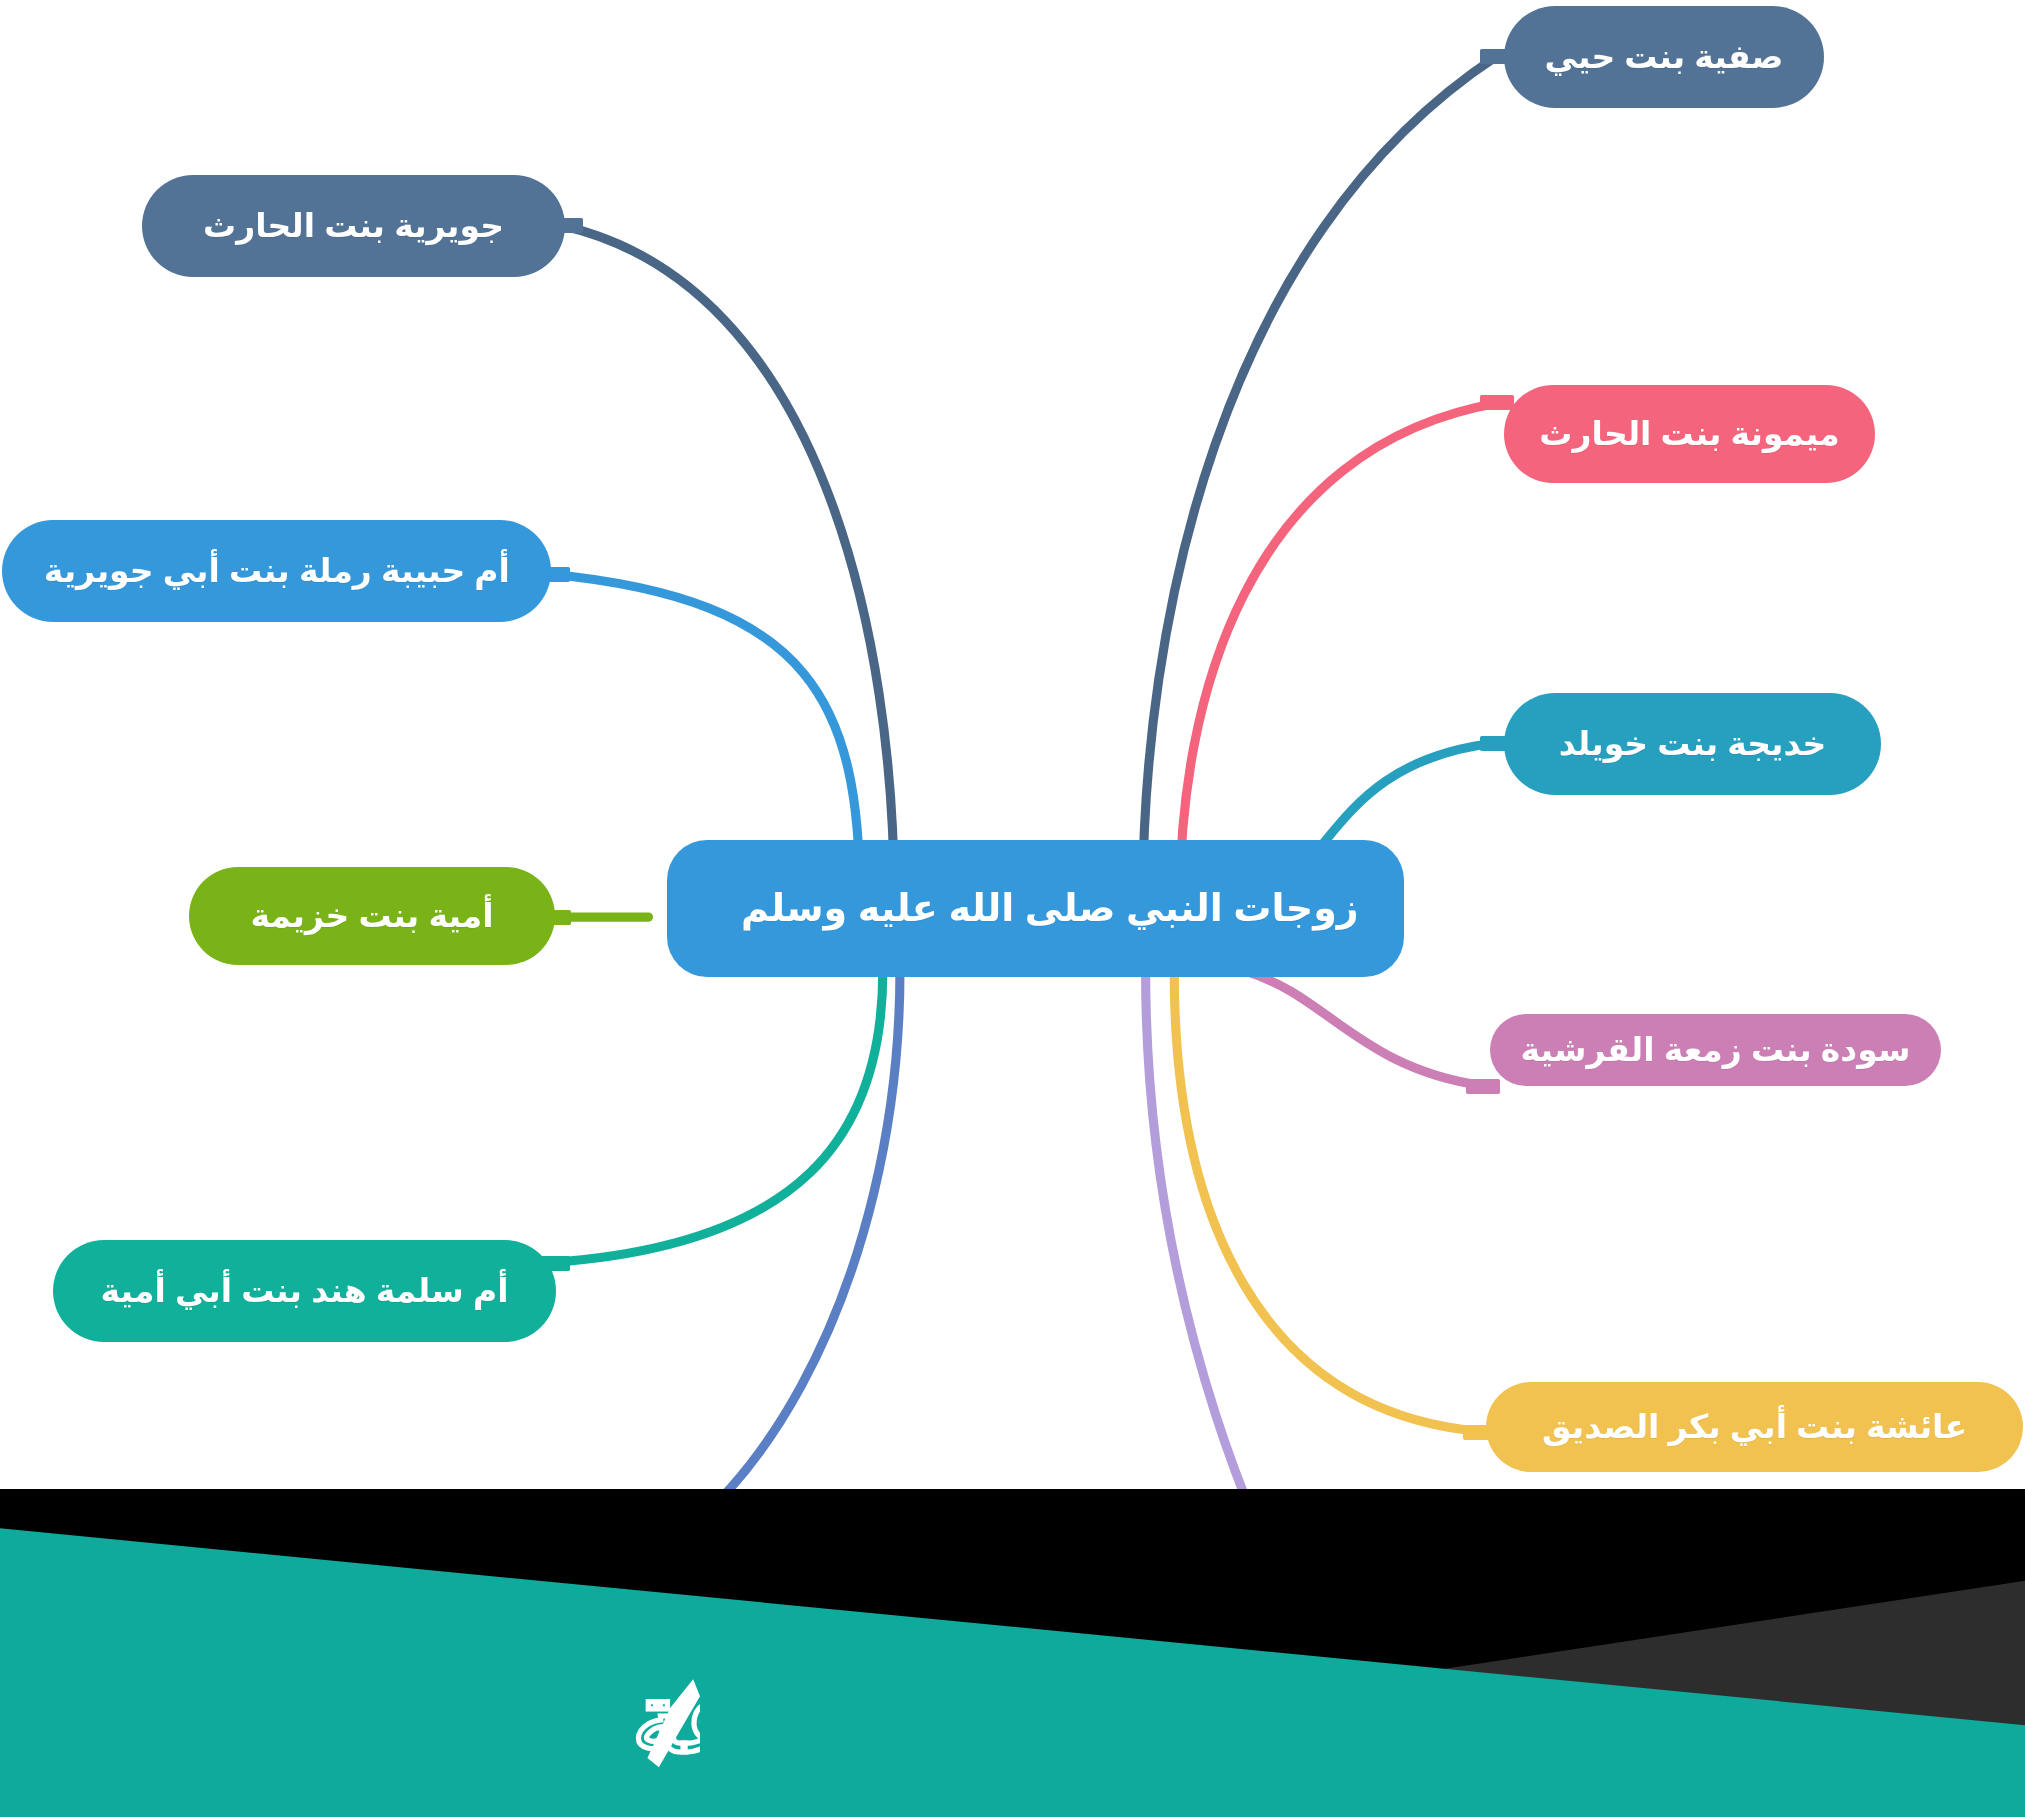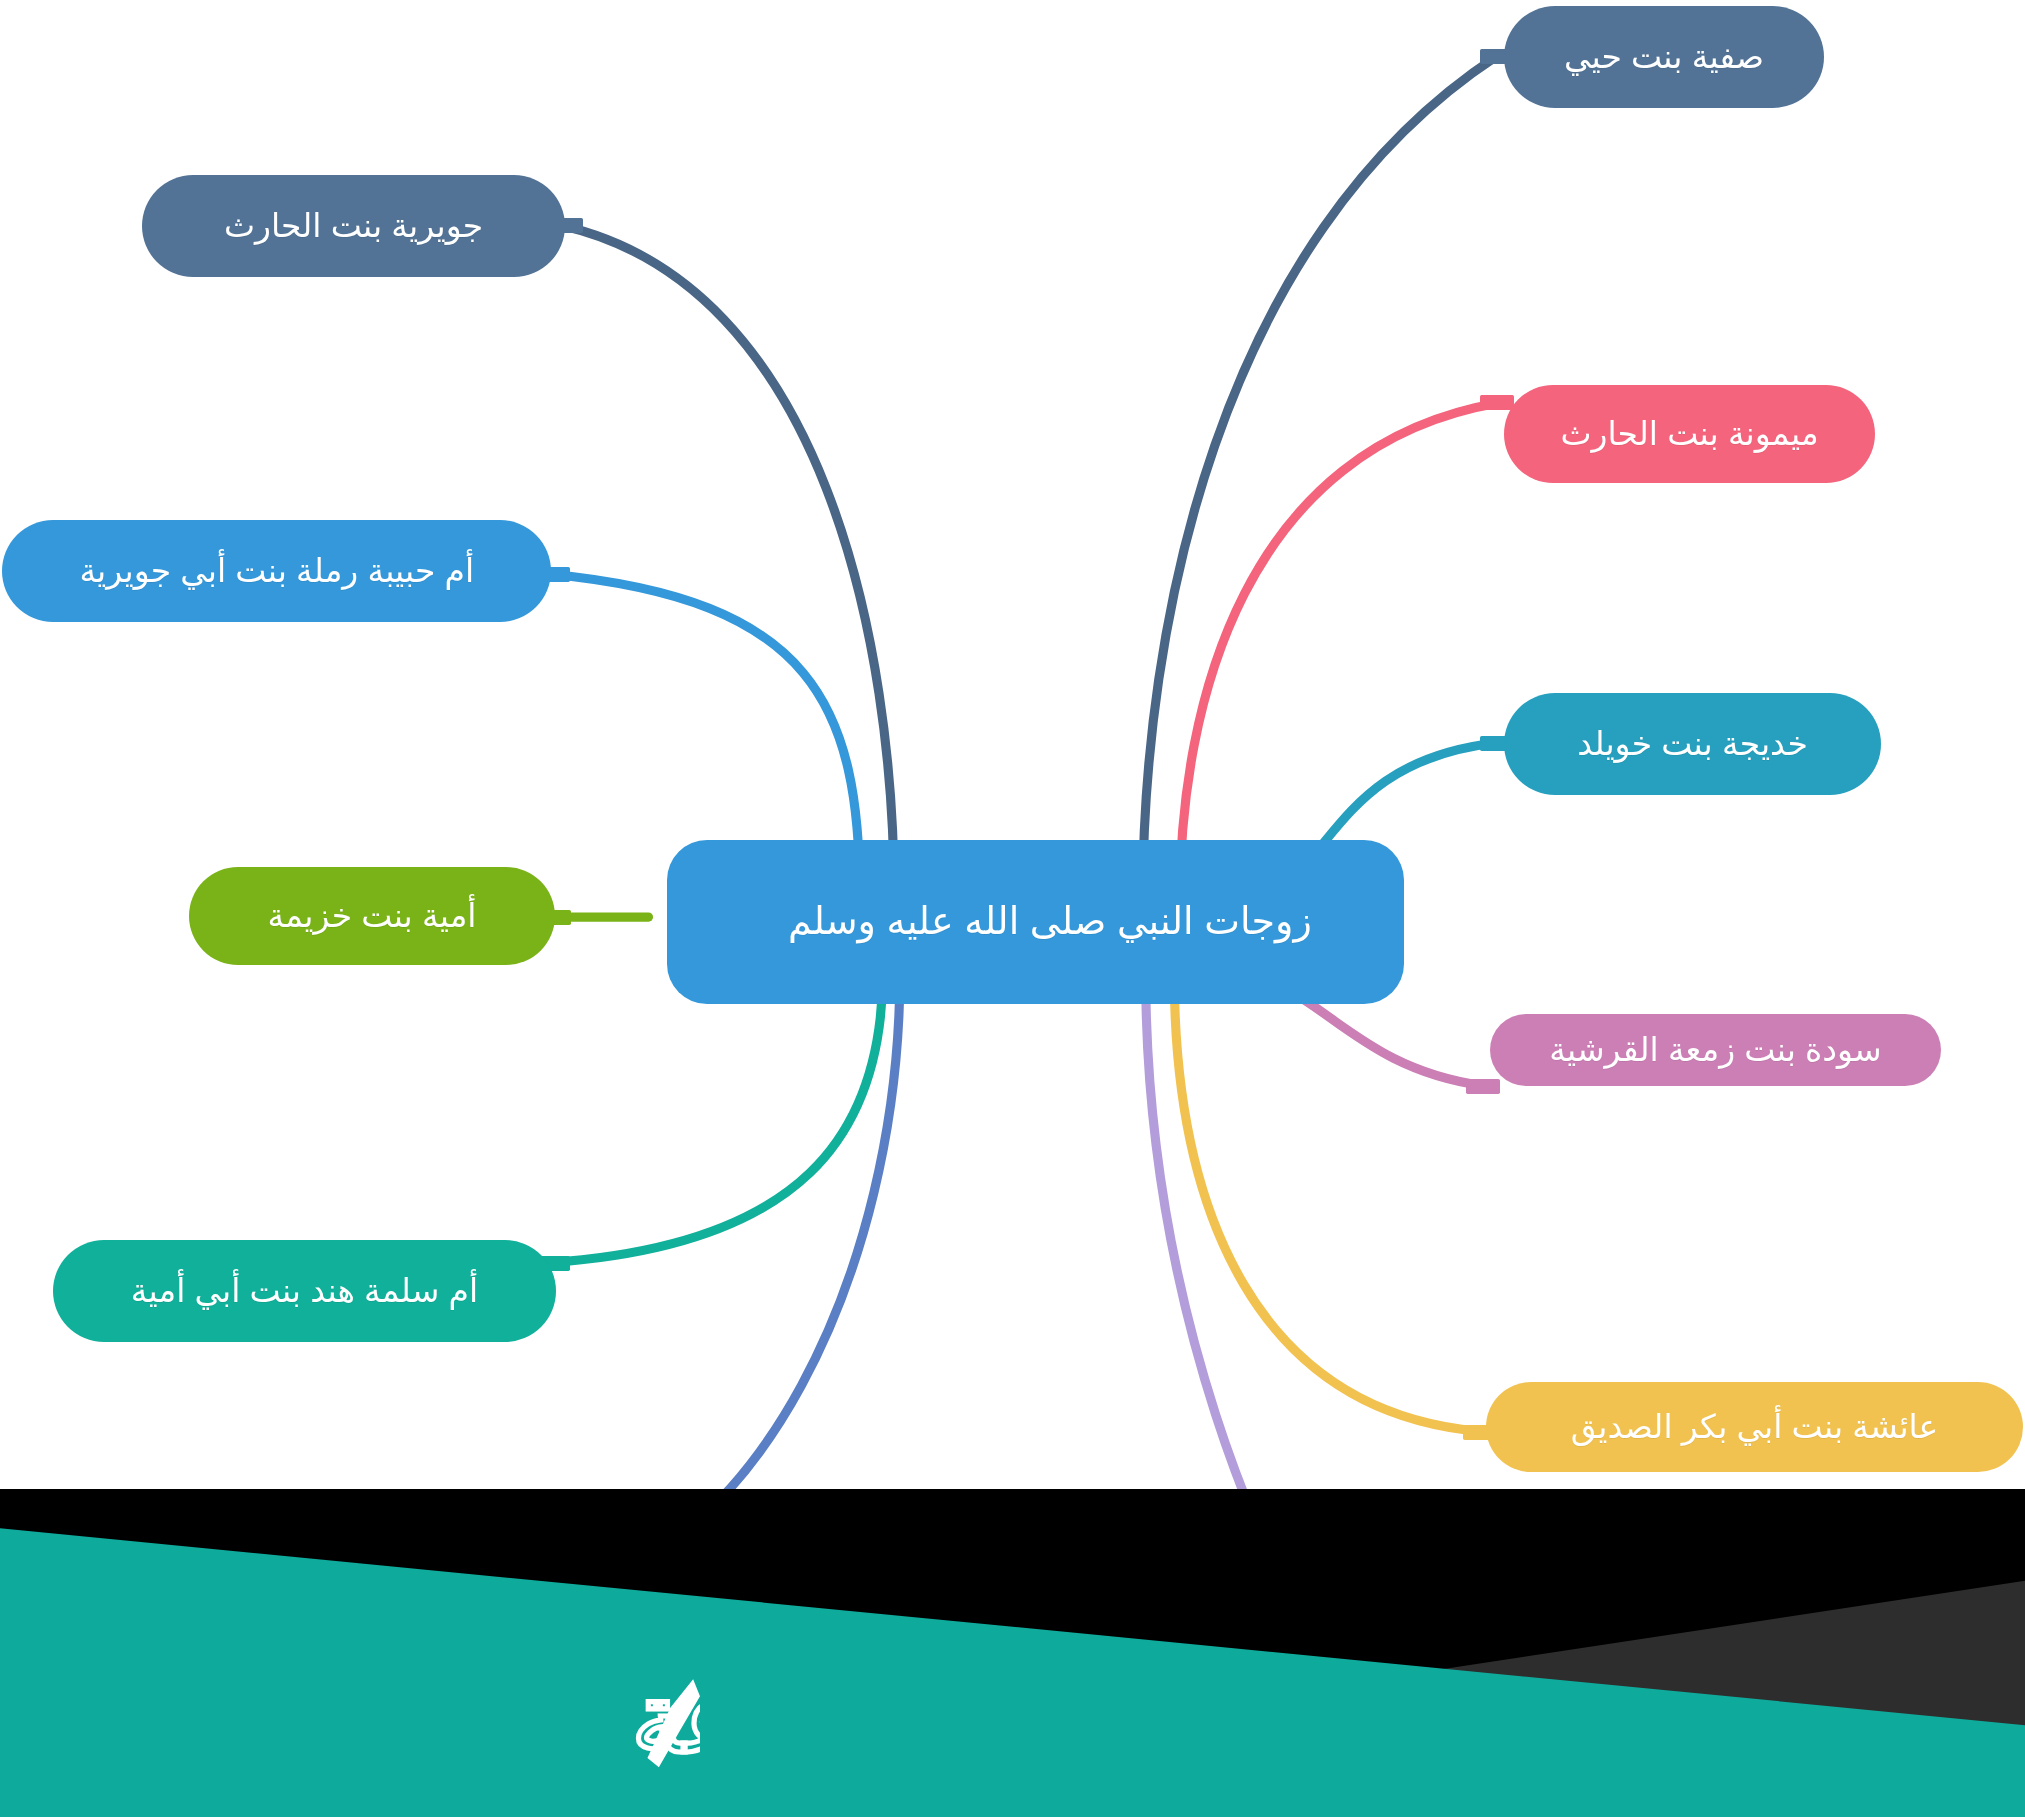--- a/index.html
+++ b/index.html
@@ -14,21 +14,21 @@
   
   #links{position:absolute;left:0;top:0;width:2025px;height:1817px;z-index:1;}
 
   
   .node{
     position:absolute;z-index:3;
     display:flex;align-items:center;justify-content:center;
     box-sizing:border-box;
     border-radius:571px;
     color:#ffffff;
-    font-weight:normal;
+    font-weight:bold;
     text-align:left;
     letter-spacing:0;
     line-height:1.15;
     padding:0 19.4px;
     direction:rtl;
     text-shadow:0 0.6px 0 rgba(0,0,0,.06);
   }
 
   .node.center{
     font-size:38px;
@@ -86,21 +86,21 @@
 
     <path fill="none" stroke-width="16" stroke="#10b09b" stroke-linecap="round" d="M 1545 1700 C 1545 1990 1400 2180 960 2210"></path>
 
     <path fill="none" stroke-width="16" stroke="#f2c250" stroke-linecap="round" d="M 2055 1700 C 2055 2120 2200 2470 2590 2505"></path>
 
     <path fill="none" stroke-width="16" stroke="#5b7fc4" stroke-linecap="round" d="M 1575 1700 C 1575 2230 1320 2740 960 2790"></path>
 
     <path fill="none" stroke-width="16" stroke="#b39ddb" stroke-linecap="round" d="M 2005 1700 C 2005 2280 2210 2760 2370 2985"></path>
   </svg>
 
-  <div class="node center" style="left:667px;top:840px;width:737px;height:164px;background:#3498db;padding-left:48px;">
+  <div class="node center" style="left:667px;top:840px;width:737px;height:137px;background:#3498db;padding-left:48px;">
     <span>زوجات النبي صلى الله عليه وسلم</span>
   </div>
 
   <div class="stub" style="left:1480px;top:49px;width:34px;background:#527396;"></div>
   <div class="node leaf" style="left:1504px;top:5.7px;width:320px;height:102px;background:#527396;">
     <span>صفية بنت حيي</span>
   </div>
 
   <div class="stub" style="left:549px;top:218px;width:34px;background:#527396;"></div>
   <div class="node leaf" style="left:142px;top:175px;width:423px;height:102px;background:#527396;">

